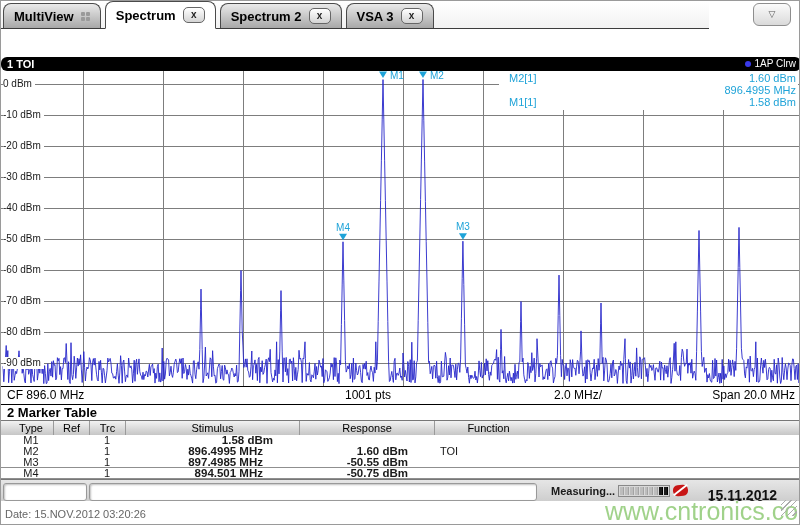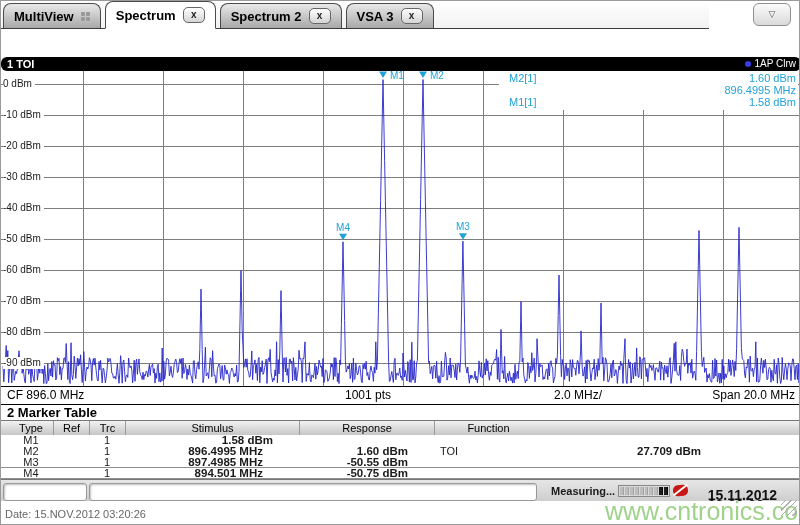--- a/index.html
+++ b/index.html
@@ -224,21 +224,20 @@
         <span class="c-func"></span>
         <span class="c-res"></span>
       </div>
       <div class="mt-row mt-grid">
         <span class="c-type">M2</span>
         <span class="c-ref"></span>
         <span class="c-trc">1</span>
         <span class="c-stim">896.4995 MHz</span>
         <span class="c-resp">1.60 dBm</span>
         <span class="c-func">TOI</span>
-        <span class="c-res">27.709 dBm</span>
       </div>
       <div class="mt-row mt-grid sep">
         <span class="c-type">M3</span>
         <span class="c-ref"></span>
         <span class="c-trc">1</span>
         <span class="c-stim">897.4985 MHz</span>
         <span class="c-resp">-50.55 dBm</span>
         <span class="c-func"></span>
         <span class="c-res"></span>
       </div>

